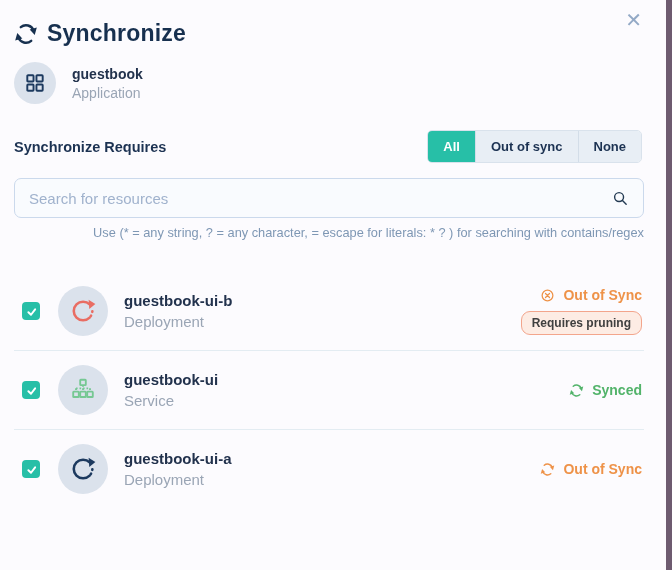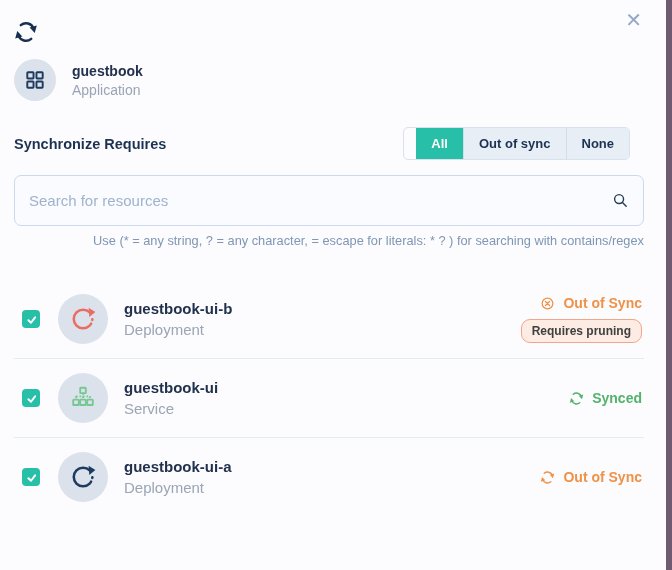--- a/index.html
+++ b/index.html
@@ -36,31 +36,31 @@
     background:#dbe2ec; display:flex; align-items:center; justify-content:center;
     flex:0 0 auto;
   }
   .grid-icon{ width:22px; height:22px; color:#1d3a5f; }
   .app-texts .app-name{ font-size:14px; font-weight:700; color:#22324d; }
   .app-texts .app-kind{ font-size:14px; color:#9aa5b5; margin-top:3px; }
 
   
   .filter-row{ display:flex; align-items:center; justify-content:space-between; margin-top:26px; padding-right:0; }
   .filter-label{ font-size:14.5px; font-weight:700; color:#1c3252; }
-  .btn-group{ display:flex; border-radius:5px; overflow:hidden; border:1px solid #d9e2ec; margin-right:14px;padding-left:12px; }
+  .btn-group{ display:flex; border-radius:5px; overflow:hidden; border:1px solid #d9e2ec; margin-right:2px; }
   .btn-group button{
     font-family:inherit; font-size:13px; font-weight:700; color:#1c3252;
     background:#e8eef5; border:none; padding:8px 15px; cursor:pointer;
   }
   .btn-group button + button{ border-left:1px solid #d3dde8; }
   .btn-group button.active{ background:#27bfa7; color:#ffffff; }
 
   
   .search-box{
-    margin-top:15px; height:51px;
+    margin-top:15px; height:40px;
     border:1px solid #cbd9ec; border-radius:7px; background:#f9fbfe;
     display:flex; align-items:center; padding:0 14px;
   }
   .search-box input{
     flex:1; border:none; outline:none; background:transparent;
     font-family:inherit; font-size:15px; color:#2a3f5e;
   }
   .search-box input::placeholder{ color:#a0b2cd; }
   .search-icon{ width:17px; height:17px; color:#243b53; flex:0 0 auto; }
 
@@ -147,20 +147,21 @@
 </svg>
 
 <div class="panel">
 
   <button class="close-btn">✕</button>
 
   <div class="header">
     <svg class="sync-icon" viewBox="0 0 24 24">
         <use href="#def-sync"></use>
       </svg>
+    <h1>Synchronize</h1>
   </div>
 
   <div class="app-row">
     <div class="avatar-circle">
       <svg class="grid-icon" viewBox="0 0 24 24">
           <use href="#def-grid"></use>
         </svg>
     </div>
     <div class="app-texts">
       <div class="app-name">guestbook</div>

